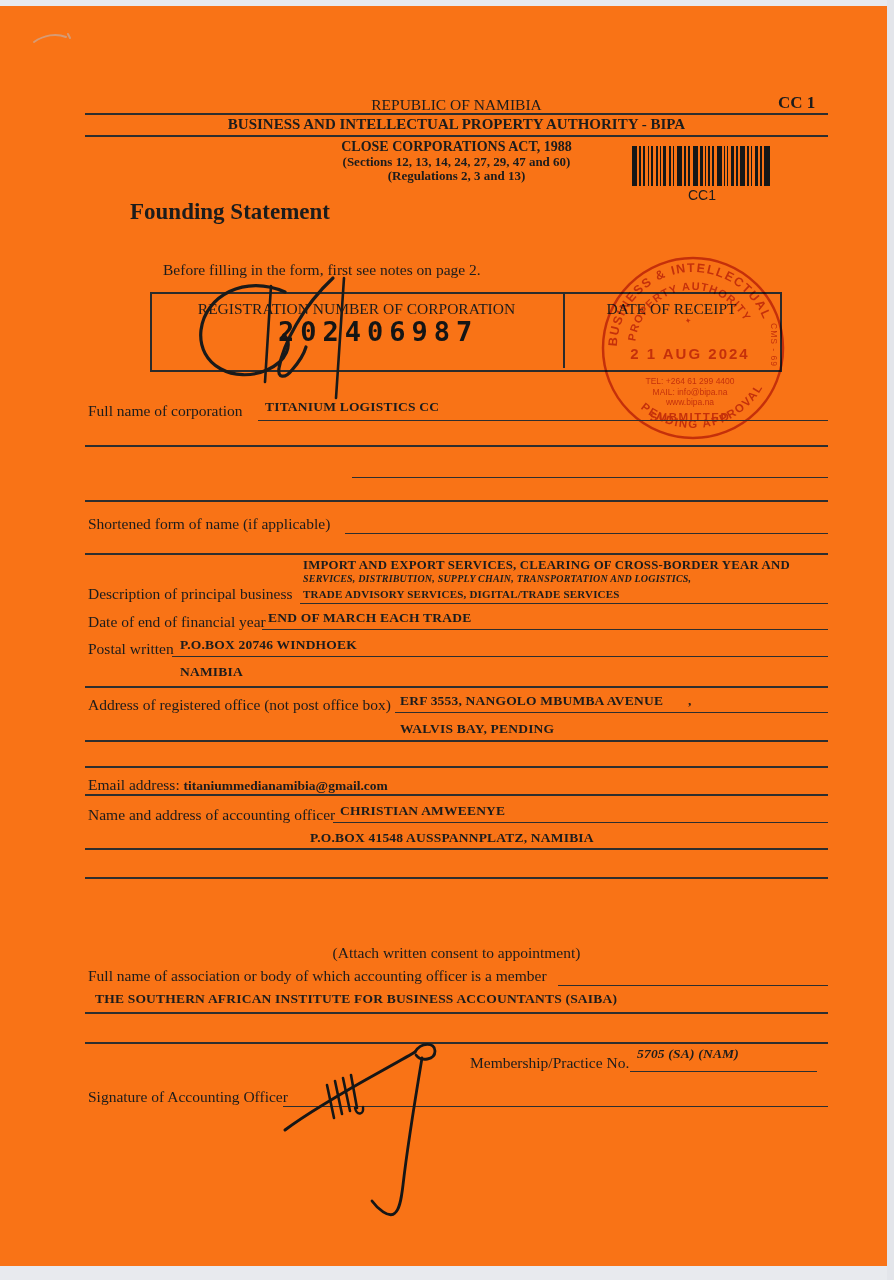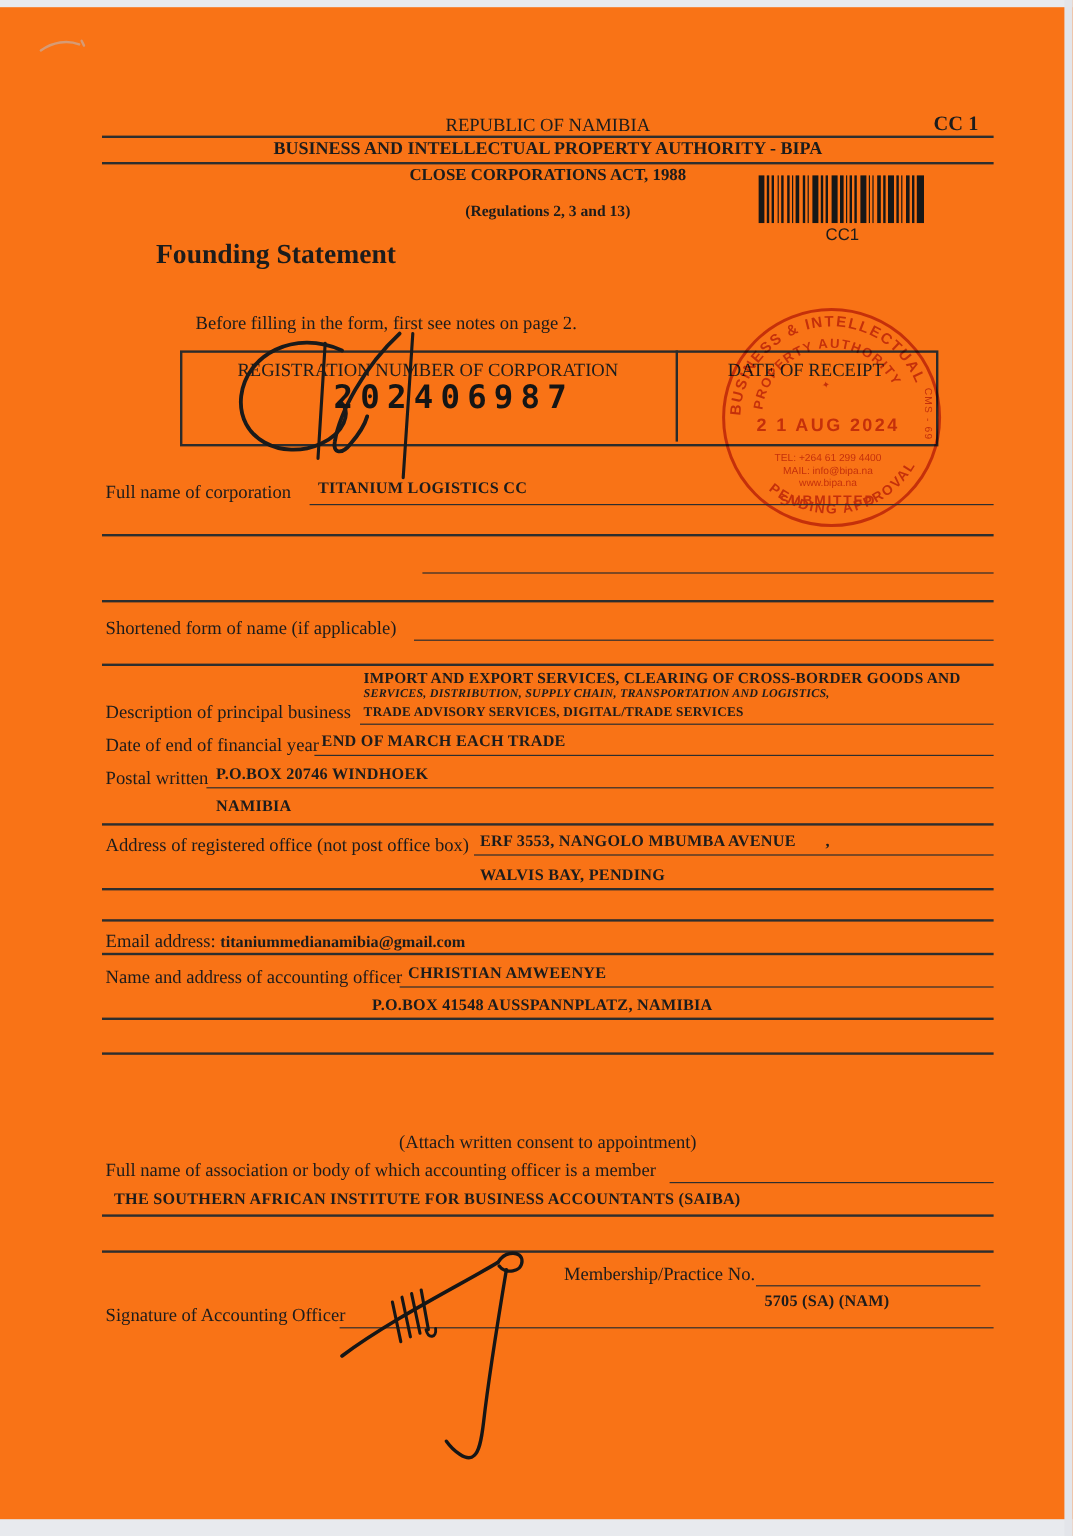--- a/index.html
+++ b/index.html
@@ -26,20 +26,21 @@
   <svg class="abs" style="left:30px;top:26px;" width="50" height="24" viewBox="0 0 50 24">
     <path d="M4,16 C14,9 26,7 36,11 M38,8 l2,4" stroke="#b9bcc4" stroke-width="2" fill="none" opacity="0.55" stroke-linecap="round"></path>
   </svg>
 
   <div class="hdr-c" style="top:96px;font-size:15.5px;">REPUBLIC OF NAMIBIA</div>
   <div class="lbl" style="left:778px;top:93px;font-weight:bold;font-size:17px;">CC 1</div>
   <div class="rule" style="left:85px;top:113px;width:743px;"></div>
   <div class="hdr-c" style="top:116px;font-size:15px;font-weight:bold;">BUSINESS AND INTELLECTUAL PROPERTY AUTHORITY - BIPA</div>
   <div class="rule" style="left:85px;top:135px;width:743px;"></div>
   <div class="hdr-c" style="top:139px;font-size:14px;font-weight:bold;">CLOSE CORPORATIONS ACT, 1988</div>
+  <div class="hdr-c" style="top:154px;font-size:13px;font-weight:bold;">(Sections 12, 13, 14, 24, 27, 29, 47 and 60)</div>
   <div class="hdr-c" style="top:168px;font-size:13px;font-weight:bold;">(Regulations 2, 3 and 13)</div>
 
   <svg class="abs" style="left:632px;top:146px;" width="140" height="40" viewBox="0 0 140 40">
     <g fill="#171717">
       <rect x="0" width="5" height="40"></rect>
         <rect x="7" width="2" height="40"></rect>
         <rect x="11" width="2" height="40"></rect>
       <rect x="16" width="1" height="40"></rect>
         <rect x="19" width="2" height="40"></rect>
         <rect x="24" width="2" height="40"></rect>
@@ -125,21 +126,21 @@
   <div class="val" style="left:360px;top:458px;"></div>
   <div class="rule thin" style="left:352px;top:477px;width:476px;"></div>
   <div class="rule" style="left:85px;top:500px;width:743px;"></div>
 
   <div class="lbl" style="left:88px;top:515px;">Shortened form of name (if applicable)</div>
   <div class="val" style="left:353px;top:514px;"></div>
   <div class="rule thin" style="left:345px;top:533px;width:483px;"></div>
   <div class="rule" style="left:85px;top:553px;width:743px;"></div>
 
   <div class="lbl" style="left:88px;top:585px;">Description of principal business</div>
-  <div class="val" style="left:303px;top:558px;font-size:12.8px;">IMPORT AND EXPORT SERVICES, CLEARING OF CROSS-BORDER GOODS AND</div>
+  <div class="val" style="left:303px;top:558px;font-size:12.8px;">IMPORT AND EXPORT SERVICES, CLEARING OF CROSS-BORDER YEAR AND</div>
   <div class="val" style="left:303px;top:573px;font-size:10px;font-style:italic;">SERVICES, DISTRIBUTION, SUPPLY CHAIN, TRANSPORTATION AND LOGISTICS,</div>
   <div class="val" style="left:303px;top:588px;font-size:11px;">TRADE ADVISORY SERVICES, DIGITAL/TRADE SERVICES</div>
   <div class="rule thin" style="left:300px;top:603px;width:528px;"></div>
 
   <div class="lbl" style="left:88px;top:613px;">Date of end of financial year</div>
   <div class="val" style="left:268px;top:610px;">END OF MARCH EACH TRADE</div>
   <div class="rule thin" style="left:262px;top:629px;width:566px;"></div>
 
   <div class="lbl" style="left:88px;top:640px;">Postal written</div>
   <div class="val" style="left:180px;top:637px;">P.O.BOX 20746 WINDHOEK</div>
@@ -169,21 +170,21 @@
   <div class="rule" style="left:85px;top:877px;width:743px;"></div>
 
   <div class="hdr-c" style="top:944px;font-size:15.5px;">(Attach written consent to appointment)</div>
   <div class="lbl" style="left:88px;top:967px;">Full name of association or body of which accounting officer is a member</div>
   <div class="rule thin" style="left:558px;top:985px;width:270px;"></div>
   <div class="val" style="left:95px;top:991px;">THE SOUTHERN AFRICAN INSTITUTE FOR BUSINESS ACCOUNTANTS (SAIBA)</div>
   <div class="rule" style="left:85px;top:1012px;width:743px;"></div>
   <div class="rule" style="left:85px;top:1042px;width:743px;"></div>
 
   <div class="lbl" style="left:470px;top:1054px;">Membership/Practice No.</div>
-  <div class="val" style="left:637px;top:1076px;">5705 (SA) (NAM)</div>
+  <div class="val" style="left:637px;top:1046px;font-style:italic;">5705 (SA) (NAM)</div>
   <div class="rule thin" style="left:630px;top:1071px;width:187px;"></div>
 
   <div class="lbl" style="left:88px;top:1088px;">Signature of Accounting Officer</div>
   <div class="rule thin" style="left:283px;top:1106px;width:545px;"></div>
   <svg class="abs" style="left:265px;top:1030px;" width="200" height="200" viewBox="0 0 200 200">
     <g fill="none" stroke="#161616" stroke-linecap="round">
       <path d="M20,100 C60,70 120,40 150,22" stroke-width="3"></path>
       <path d="M150,22 C156,12 170,12 170,21 C170,30 156,32 151,25" stroke-width="2.8"></path>
       <path d="M157,28 C150,70 142,120 138,155 C136,172 134,180 130,183 C124,189 112,178 107,171" stroke-width="2.8"></path>
       <path d="M62,55 L69,88 M70,51 L77,84 M78,48 L85,81 M86,45 L92,78" stroke-width="2.6"></path>

